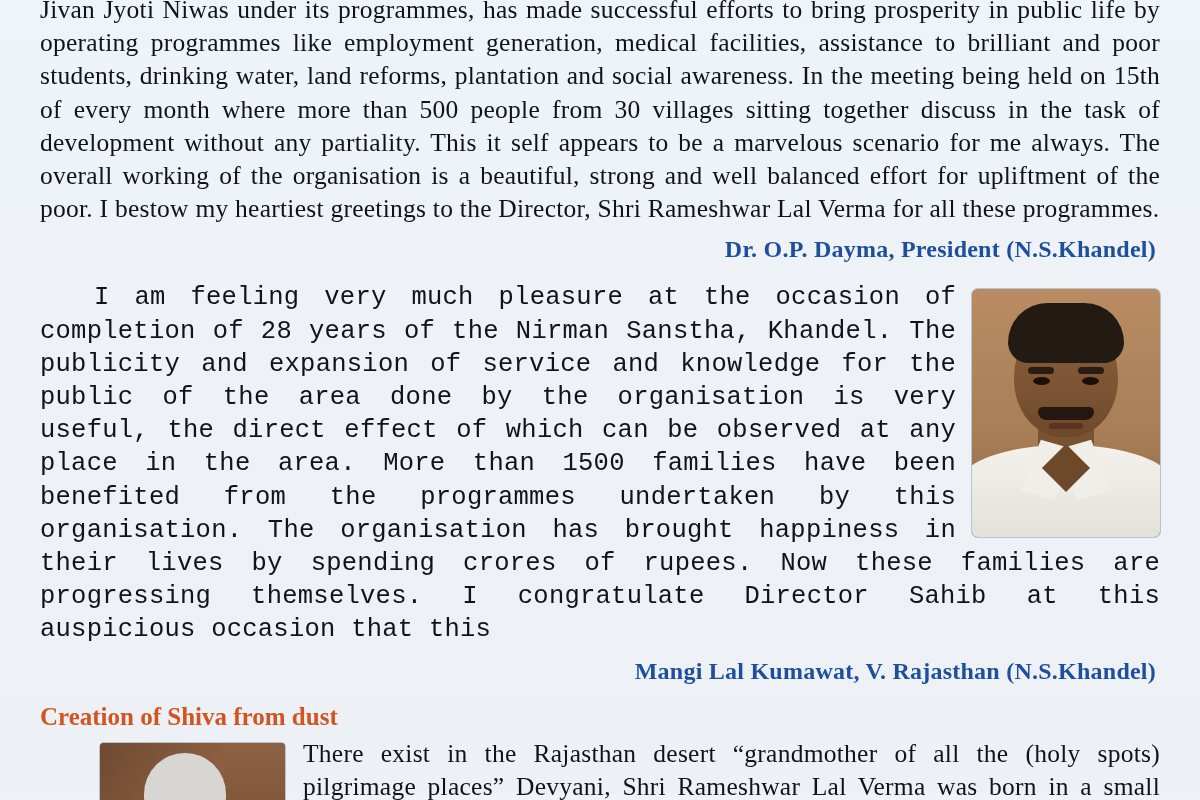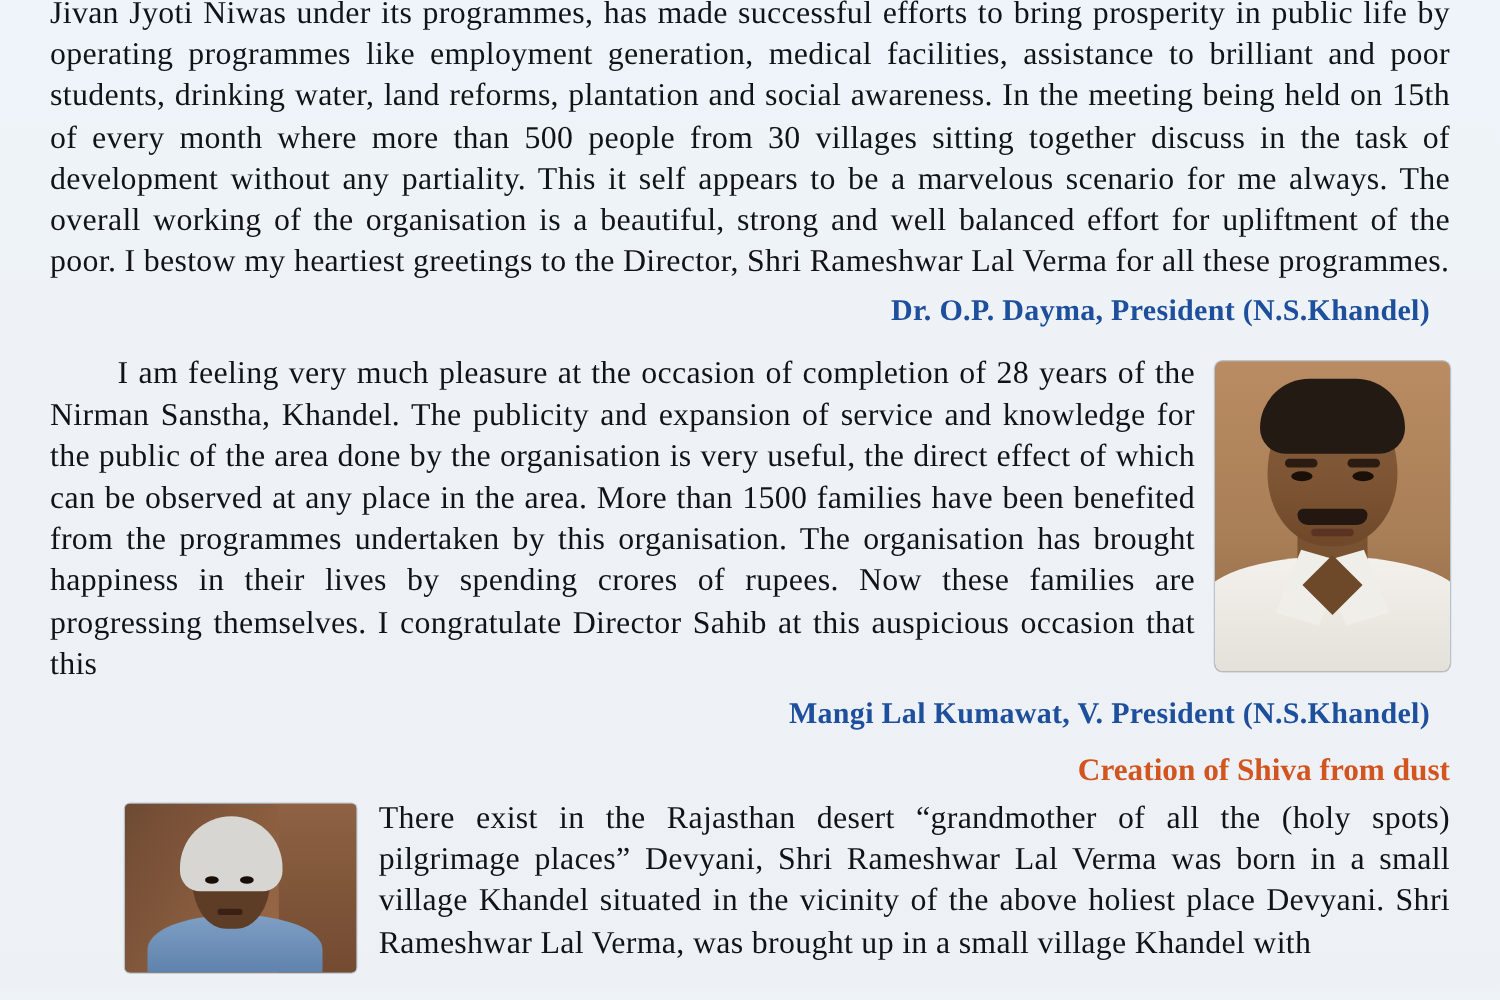--- a/index.html
+++ b/index.html
@@ -31,27 +31,28 @@
     letter-spacing: 0.01em;
   }
   .para.cut-top {
     margin-top: -7px;
   }
   .indent::first-line {
     
   }
   .indent {
     text-indent: 54px;
+    font-family: Liberation Mono, monospace;
   }
   .signature {
     font-size: 24px;
     font-weight: bold;
     color: #1d4f9c;
     text-align: right;
-    margin: 11px 16px 0 0;
+    margin: 11px 4px 0 0;
     letter-spacing: 0.01em;
   }
   .block-one {
     padding-top: 0;
   }
   .block-two {
     margin-top: 18px;
     position: relative;
   }
   .portrait-right {
@@ -70,21 +71,21 @@
     width: 185px;
     height: 135px;
     margin: 6px 18px 4px 60px;
     border-radius: 4px;
     overflow: hidden;
     box-shadow: 0 0 0 1px #b9c3cd;
     position: relative;
     background: #7b5c47;
   }
   .section-title {
-    text-align: right;
+    text-align: left;
     color: #d2541f;
     font-weight: bold;
     font-size: 25px;
     margin: 18px 0 6px 0;
   }
   
   .photo1-bg {
     position: absolute;
     inset: 0;
     background: linear-gradient(180deg, #b98c63 0%, #a97f57 55%, #8e6843 100%);
@@ -279,21 +280,21 @@
       <div class="photo1-face"></div>
       <div class="photo1-hair"></div>
       <div class="photo1-brow l"></div>
       <div class="photo1-brow r"></div>
       <div class="photo1-eye l"></div>
       <div class="photo1-eye r"></div>
       <div class="photo1-mustache"></div>
       <div class="photo1-mouth"></div>
     </div>
     <p class="para indent">I am feeling very much pleasure at the occasion of completion of 28 years of the Nirman Sanstha, Khandel. The publicity and expansion of service and knowledge for the public of the area done by the organisation is very useful, the direct effect of which can be observed at any place in the area. More than 1500 families have been benefited from the programmes undertaken by this organisation. The organisation has brought happiness in their lives by spending crores of rupees. Now these families are progressing themselves. I congratulate Director Sahib at this auspicious occasion that this</p>
-    <p class="signature">Mangi Lal Kumawat, V. President (N.S.Khandel)</p>
+    <p class="signature">Mangi Lal Kumawat, V. Rajasthan (N.S.Khandel)</p>
   </div>
 
   <div class="section clearfix">
     <h2 class="section-title">Creation of Shiva from dust</h2>
     <div class="portrait-left">
       <div class="photo2-bg"></div>
       <div class="photo2-wall"></div>
       <div class="photo2-body"></div>
       <div class="photo2-face"></div>
       <div class="photo2-hair"></div>

